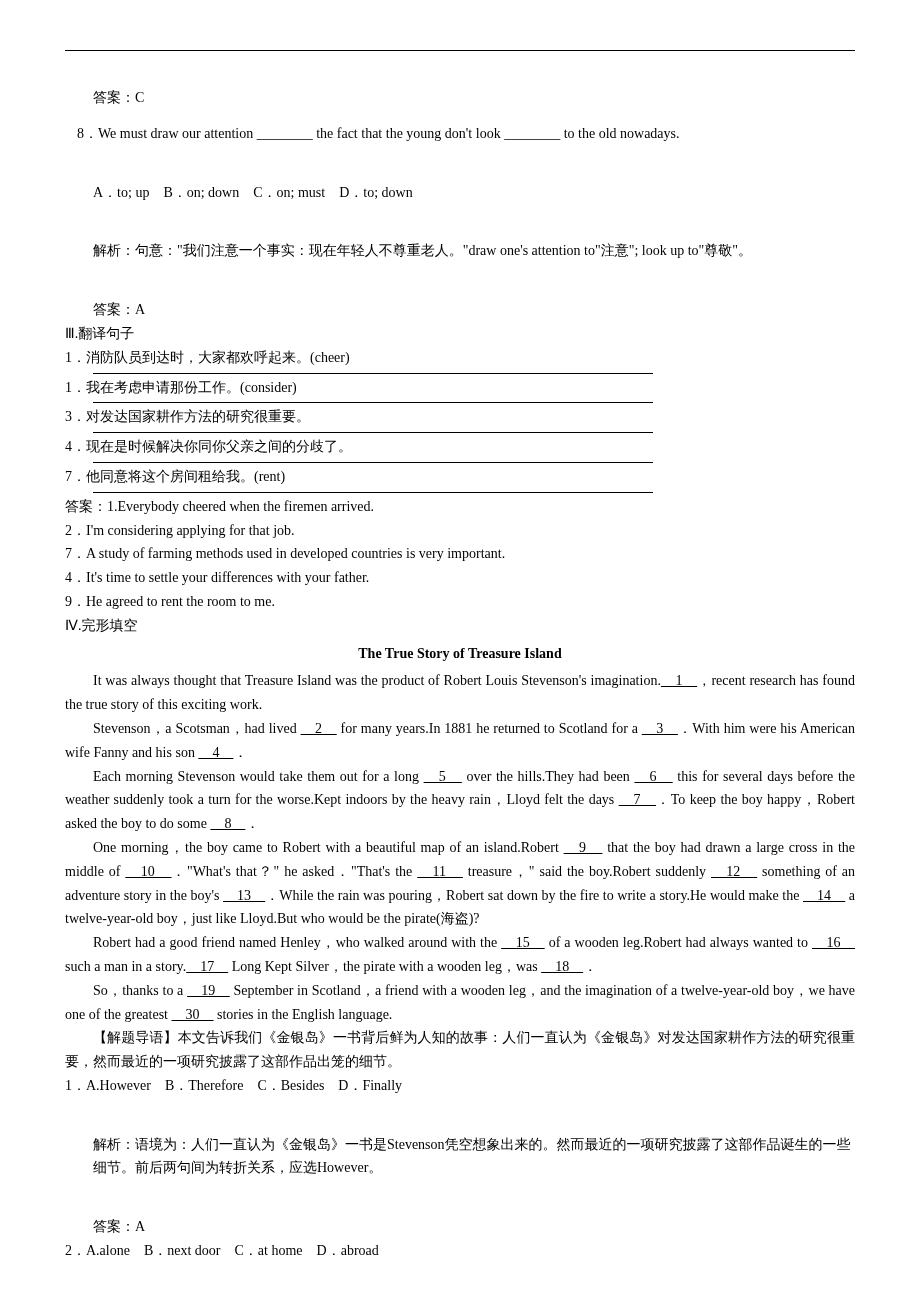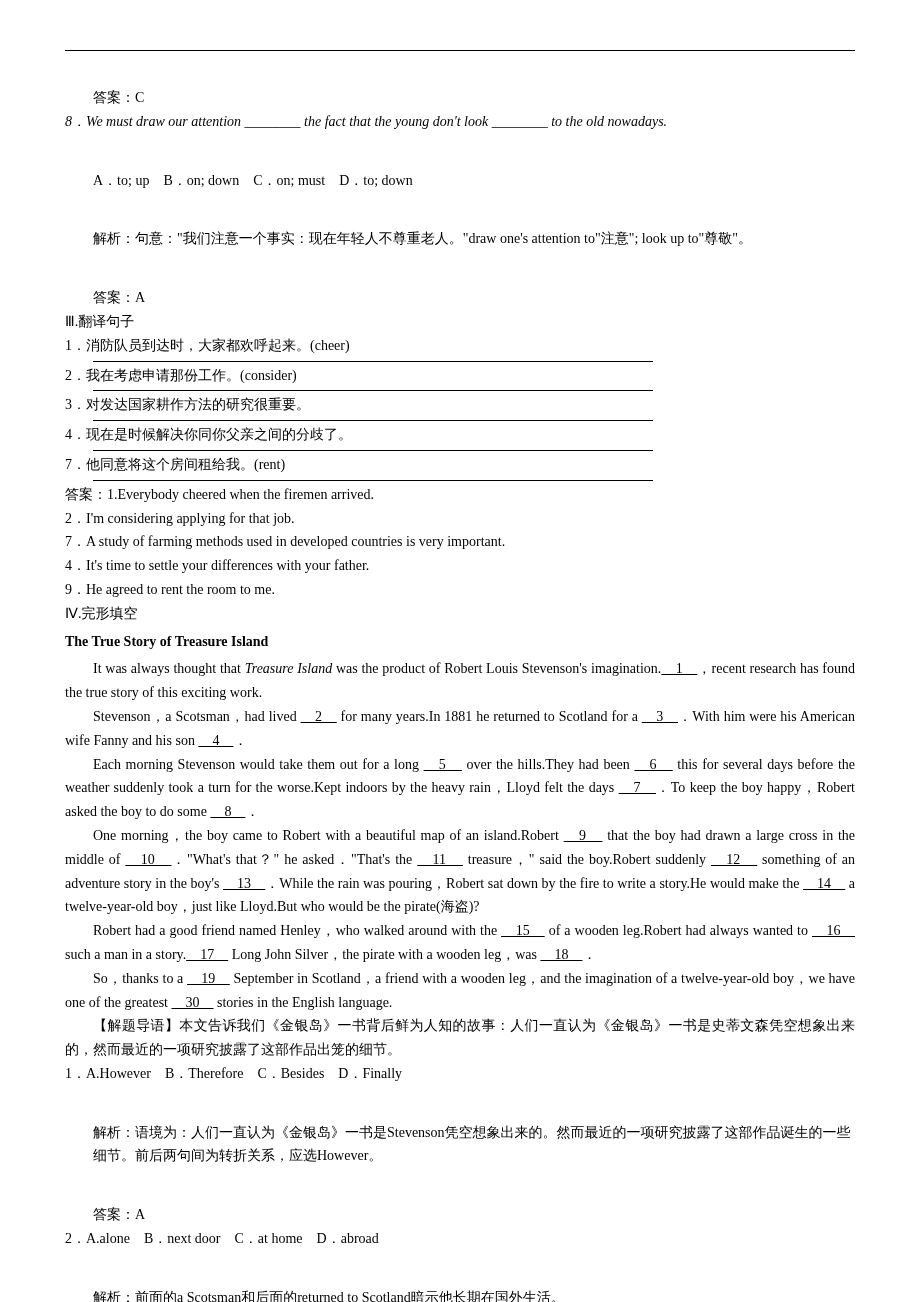--- a/index.html
+++ b/index.html
@@ -17,58 +17,58 @@
       margin-bottom: 6px;
     }
     .indent-answer { padding-left: 28px; margin-top: 35px; }
     .blank-line {
       border-bottom: 1px solid #000;
       height: 1px;
       margin: 2px 0 2px 28px;
       width: 560px;
     }
     .title-center {
-      text-align: left;
+      text-align: center;
       font-weight: bold;
       margin: 4px 0;
     }
     .para { text-indent: 2em; margin: 0; text-align: justify;}
-    .para-noindent { margin: 0; text-align: justify; font-style: italic;}
+    .para-noindent { margin: 12px; text-align: justify;}
     .footer {
       text-align: right;
       font-size: 12px;
       margin-top: 20px;
       position: relative;
     }
     .page-num {
       position: absolute;
       right: 10px;
       bottom: 0;
       font-size: 12px;
     }
     u.gap { text-decoration: underline; }
-    .italic { font-style: italic; }
+    .italic { }
   </style>
 </head>
 <body>
 
 <div class="top-rule"></div>
 
 <div class="indent-answer">答案：C</div>
 
 <div class="para-noindent">8．We must draw our attention ________ the fact that the young don't look ________ to the old nowadays.</div>
 <div class="indent-answer">A．to; up　B．on; down　C．on; must　D．to; down</div>
 <div class="indent-answer">解析：句意："我们注意一个事实：现在年轻人不尊重老人。"draw one's attention to"注意"; look up to"尊敬"。</div>
 <div class="indent-answer">答案：A</div>
 
 <div>Ⅲ.翻译句子</div>
 
 <div>1．消防队员到达时，大家都欢呼起来。(cheer)</div>
 <div class="blank-line"></div>
-<div>2．我在考虑申请那份工作。(consider)</div>
+<div>1．我在考虑申请那份工作。(consider)</div>
 <div class="blank-line"></div>
 <div>3．对发达国家耕作方法的研究很重要。</div>
 <div class="blank-line"></div>
 <div>4．现在是时候解决你同你父亲之间的分歧了。</div>
 <div class="blank-line"></div>
 <div>7．他同意将这个房间租给我。(rent)</div>
 <div class="blank-line"></div>
 
 <div>答案：1.Everybody cheered when the firemen arrived.</div>
 <div>2．I'm considering applying for that job.</div>
@@ -81,25 +81,25 @@
 <div class="title-center">The True Story of Treasure Island</div>
 
 <p class="para"><span>It was always thought that </span><span class="italic">Treasure Island</span><span> was the product of Robert Louis Stevenson's imagination.</span><u class="gap">　1　</u><span>，recent research has found the true story of this exciting work.</span></p>
 
 <p class="para"><span>Stevenson，a Scotsman，had lived </span><u class="gap">　2　</u><span> for many years.In 1881 he returned to Scotland for a </span><u class="gap">　3　</u><span>．With him were his American wife Fanny and his son </span><u class="gap">　4　</u><span>．</span></p>
 
 <p class="para"><span>Each morning Stevenson would take them out for a long </span><u class="gap">　5　</u><span> over the hills.They had been </span><u class="gap">　6　</u><span> this for several days before the weather suddenly took a turn for the worse.Kept indoors by the heavy rain，Lloyd felt the days </span><u class="gap">　7　</u><span>．To keep the boy happy，Robert asked the boy to do some </span><u class="gap">　8　</u><span>．</span></p>
 
 <p class="para"><span>One morning，the boy came to Robert with a beautiful map of an island.Robert </span><u class="gap">　9　</u><span> that the boy had drawn a large cross in the middle of </span><u class="gap">　10　</u><span>．"What's that？" he asked．"That's the </span><u class="gap">　11　</u><span> treasure，" said the boy.Robert suddenly </span><u class="gap">　12　</u><span> something of an adventure story in the boy's </span><u class="gap">　13　</u><span>．While the rain was pouring，Robert sat down by the fire to write a story.He would make the </span><u class="gap">　14　</u><span> a twelve-year-old boy，just like Lloyd.But who would be the pirate(海盗)?</span></p>
 
-<p class="para"><span>Robert had a good friend named Henley，who walked around with the </span><u class="gap">　15　</u><span> of a wooden leg.Robert had always wanted to </span><u class="gap">　16　</u><span> such a man in a story.</span><u class="gap">　17　</u><span> Long John Silver，the pirate with a wooden leg，was </span><u class="gap">　18　</u><span>．</span></p>
+<p class="para"><span>Robert had a good friend named Henley，who walked around with the </span><u class="gap">　15　</u><span> of a wooden leg.Robert had always wanted to </span><u class="gap">　16　</u><span> such a man in a story.</span><u class="gap">　17　</u><span> Long Kept Silver，the pirate with a wooden leg，was </span><u class="gap">　18　</u><span>．</span></p>
 
 <p class="para"><span>So，thanks to a </span><u class="gap">　19　</u><span> September in Scotland，a friend with a wooden leg，and the imagination of a twelve-year-old boy，we have one of the greatest </span><u class="gap">　30　</u><span> stories in the English language.</span></p>
 
-<p class="para">【解题导语】本文告诉我们《金银岛》一书背后鲜为人知的故事：人们一直认为《金银岛》一书是史蒂文森凭空想象出来的，然而最近的一项研究披露了这部作品出笼的细节。</p>
+<p class="para">【解题导语】本文告诉我们《金银岛》一书背后鲜为人知的故事：人们一直认为《金银岛》对发达国家耕作方法的研究很重要，然而最近的一项研究披露了这部作品出笼的细节。</p>
 
 <div>1．A.However　B．Therefore　C．Besides　D．Finally</div>
 <div class="indent-answer">解析：语境为：人们一直认为《金银岛》一书是Stevenson凭空想象出来的。然而最近的一项研究披露了这部作品诞生的一些细节。前后两句间为转折关系，应选However。</div>
 <div class="indent-answer">答案：A</div>
 
 <div>2．A.alone　B．next door　C．at home　D．abroad</div>
 <div class="indent-answer">解析：前面的a Scotsman和后面的returned to Scotland暗示他长期在国外生活。</div>
 <div class="indent-answer">答案：D</div>
 
 <div class="footer">

